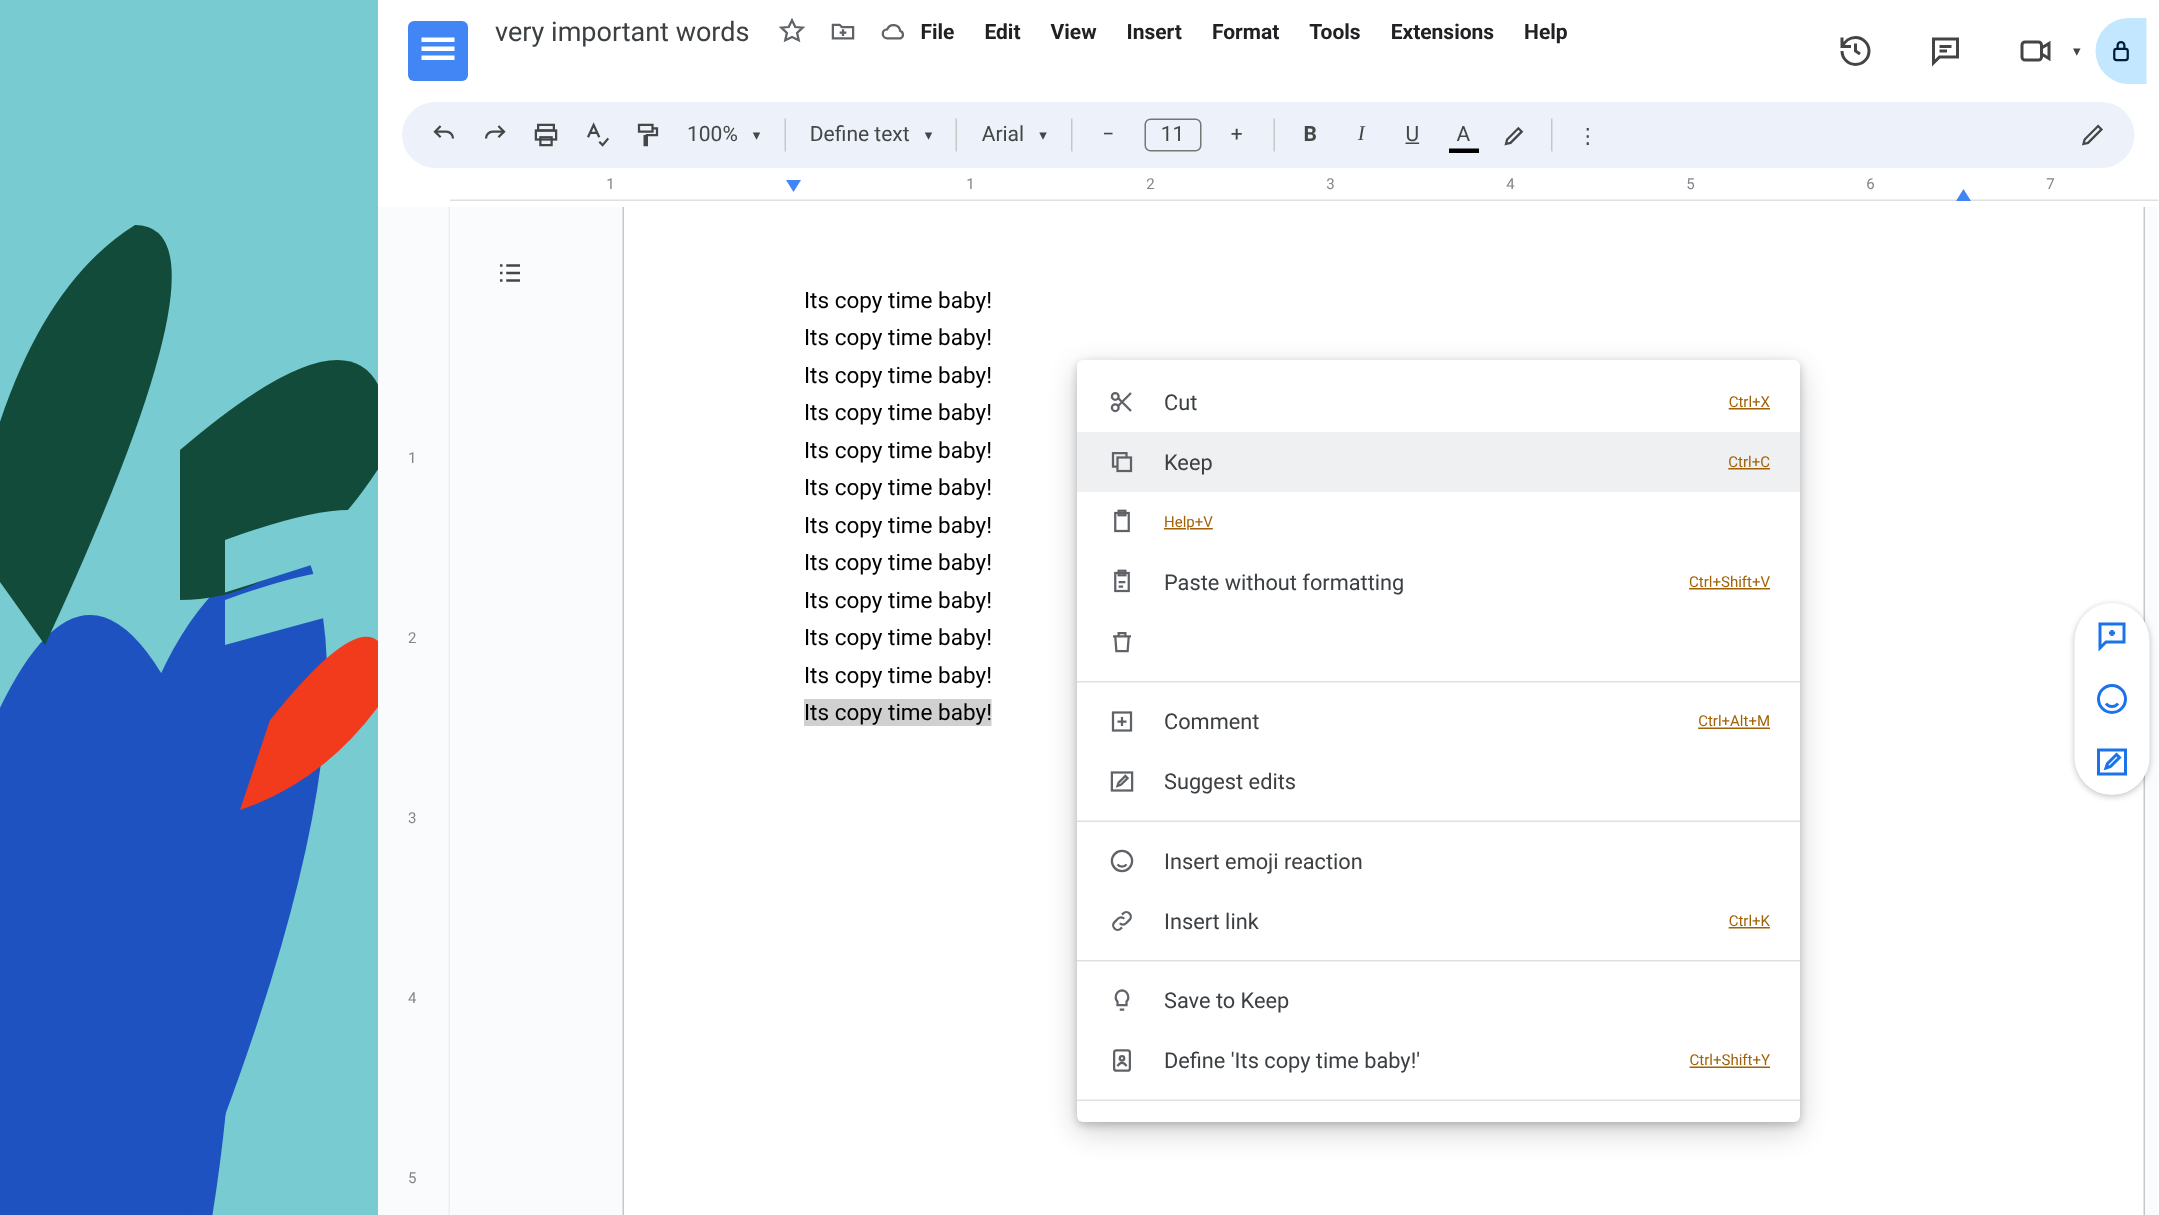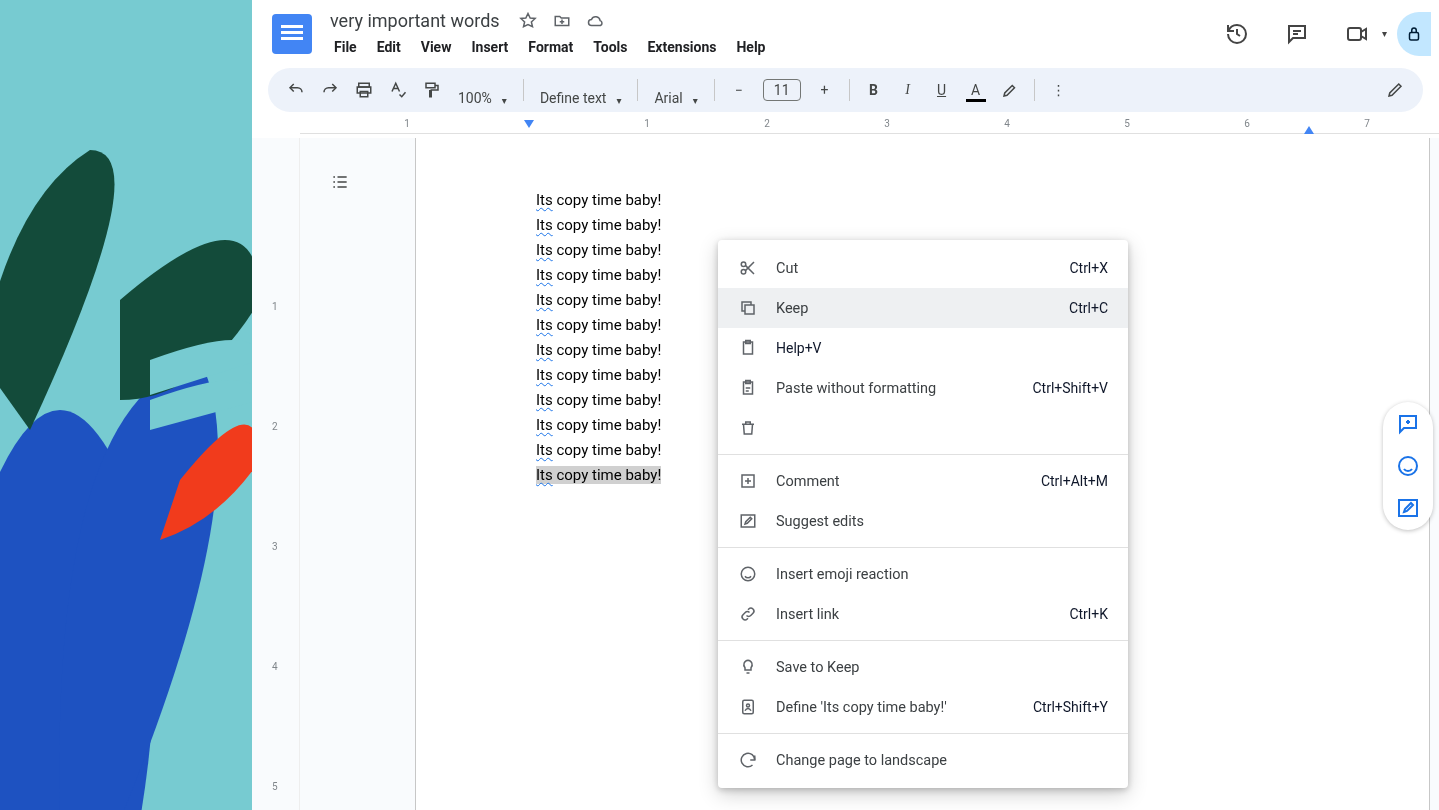--- a/index.html
+++ b/index.html
@@ -5,65 +5,65 @@
   * { margin:0; padding:0; box-sizing:border-box; font-family:"Google Sans",Roboto,Arial,sans-serif; }
   body { width:1439px; height:810px; overflow:hidden; background:#fff; position:relative; }
   .viewport { display:flex; width:100%; height:100%; }
   .wallpaper { width:252px; height:100%; background:#77CBD1; position:relative; overflow:hidden; flex:none; }
   .wallpaper svg { position:absolute; bottom:0; left:0; }
   .app { flex:1; display:flex; flex-direction:column; background:#fff; }
   
   .header { display:flex; align-items:flex-start; padding:8px 0 0 0; height:68px; }
   .doc-icon { width:40px; height:40px; background:#4285F4; border-radius:4px; margin:6px 14px 0 20px; flex:none; position:relative; }
   .doc-icon::before { content:""; position:absolute; left:9px; top:11px; width:22px; height:3px; background:#fff; box-shadow:0 6px 0 #fff,0 12px 0 #fff; }
-  .title-block { flex:1; display:flex; flex-direction:column; }
+  .title-block { flex:1; display:flex; }
   .title-row { display:flex; align-items:center; gap:14px; }
   .doc-title { font-size:18px; color:#3c4043; padding:2px 4px; }
   .title-icon { width:20px; height:20px; color:#5f6368; display:flex; align-items:center; justify-content:center; cursor:pointer; }
   .menubar { display:flex; gap:4px; margin-top:2px;font-weight:bold; }
   .menu-item { font-size:14px; color:#202124; padding:4px 8px; border-radius:4px; cursor:pointer; }
   .header-right { display:flex; align-items:center; gap:20px; padding:4px 8px 0 0; }
   .hbtn { width:40px; height:40px; border-radius:20px; display:flex; align-items:center; justify-content:center; color:#444; cursor:pointer; }
   .hbtn.video { position:relative; }
   .hbtn.video::after { content:"▾"; font-size:10px; position:absolute; right:-10px; top:14px; color:#444; }
   .share-crop { width:34px; height:44px; background:#C2E7FF; border-radius:22px 0 0 22px; display:flex; align-items:center; justify-content:center; color:#001d35; }
   
   .toolbar-wrap { padding:0 16px; }
   .toolbar { background:#EDF2FA; border-radius:24px; height:44px; display:flex; align-items:center; padding:0 12px; gap:2px; font-size:14px; color:#444746; }
   .tb { width:32px; height:32px; border-radius:4px; display:flex; align-items:center; justify-content:center; cursor:pointer; color:#444746; }
   .sep { width:1px; height:22px; background:#c7c7c7; margin:0 6px; }
-  .dd { display:flex; align-items:flex-end; gap:10px; padding:0 8px; height:32px; border-radius:4px; cursor:pointer; }
+  .dd { display:flex; align-items:center; gap:10px; padding:0 8px; height:32px; border-radius:4px; cursor:pointer; }
   .dd::after { content:"▾"; font-size:10px; color:#444746; }
   .fs-box { border:1px solid #747775; border-radius:4px; padding:2px 10px; font-size:14px; margin:0 6px; min-width:30px; text-align:center; }
   .color-underline { position:relative; }
   .color-underline::after { content:""; position:absolute; left:6px; right:6px; bottom:4px; height:3px; background:#000; }
   .toolbar-spacer { flex:1; }
   
   .ruler-row { display:flex; height:20px; margin-top:6px; }
   .ruler-gutter { width:48px; }
   .ruler { flex:1; height:16px; position:relative; background:#fff; border-bottom:1px solid #e0e0e0; font-size:10px; color:#80868b; }
   .ruler .num { position:absolute; top:0; transform:translateX(-50%); }
   .ruler .down-marker { position:absolute; top:2px; width:0; height:0; border-left:5px solid transparent; border-right:5px solid transparent; border-top:8px solid #4285F4; }
   .ruler .up-marker { position:absolute; bottom:-1px; width:0; height:0; border-left:5px solid transparent; border-right:5px solid transparent; border-bottom:8px solid #4285F4; }
   
   .workspace { flex:1; display:flex; background:#F9FBFD; overflow:hidden; }
   .vruler { width:48px; position:relative; background:#F9FBFD; font-size:10px; color:#80868b; border-right:1px solid #eee; }
   .vruler .vnum { position:absolute; left:20px; transform:translateY(-50%); }
   .canvas { flex:1; position:relative; }
   .outline-btn { position:absolute; left:24px; top:28px; width:32px; height:32px; border-radius:6px; display:flex; align-items:center; justify-content:center; color:#444746; cursor:pointer; }
   .page { position:absolute; left:115px; top:0; width:1015px; min-height:1200px; background:#fff; border:1px solid #c7c7c7; border-top:none; padding:50px 120px; font-family:Arial,sans-serif; font-size:15px; color:#000; line-height:25px; }
-  .spellerr { text-decoration:underline; text-decoration-style:wavy; text-decoration-color:#1a73e8; text-decoration-thickness:1px; text-underline-offset:2px; }
+  .spellerr { text-decoration-style:wavy; text-decoration-color:#1a73e8; text-decoration-thickness:1px; text-underline-offset:2px; }
   .sel { background:#d0d0d0; }
   
-  .ctx { position:absolute; left:718px; top:240px; width:410px; background:#fff; border-radius:4px; box-shadow:0 2px 6px rgba(0,0,0,.2),0 6px 20px rgba(0,0,0,.19); padding:8px 0; font-size:14.5px; color:#3c4043; z-index:50; }
+  .ctx { position:absolute; left:718px; top:240px; width:482px; background:#fff; border-radius:4px; box-shadow:0 2px 6px rgba(0,0,0,.2),0 6px 20px rgba(0,0,0,.19); padding:8px 0; font-size:14.5px; color:#3c4043; z-index:50; }
   .ctx-row { display:flex; align-items:center; height:40px; padding:0 20px; gap:18px; cursor:pointer; }
   .ctx-row:hover,.ctx-row.hover { background:#eef0f2; }
   .ctx-ico { width:20px; display:flex; justify-content:center; color:#5f6368; }
   .ctx-label { flex:1; }
-  .ctx-accel { color:#0f172a; font-size:14px; }
+  .ctx-accel { color:#a16207; font-size:10px;text-decoration:underline; }
   .ctx-sep { height:1px; background:#e0e0e0; margin:6px 0; }
   
   .float-pills { position:absolute; right:6px; top:402px; width:50px; background:#fff; border-radius:25px; box-shadow:0 1px 4px rgba(0,0,0,.25); display:flex; flex-direction:column; align-items:center; padding:10px 0; gap:18px; }
   .pill { color:#1a73e8; cursor:pointer; }
   svg { display:block; }
 </style>
 </head>
 <body>
 
 <div class="viewport">
@@ -365,29 +365,20 @@
         <svg width="18" height="18" viewBox="0 0 24 24" fill="none" stroke="currentColor" stroke-width="2">
           <rect x="5" y="3" width="14" height="18" rx="2"></rect>
           <circle cx="12" cy="10" r="2"></circle>
           <path d="M8 17c1-2 3-3 4-3s3 1 4 3"></path>
         </svg>
       </span>
       <span class="ctx-label">Define 'Its copy time baby!'</span>
       <span class="ctx-accel">Ctrl+Shift+Y</span>
     </div>
     <div class="ctx-sep"></div>
-    <div class="ctx-row">
-      <span class="ctx-ico">
-        <svg width="18" height="18" viewBox="0 0 24 24" fill="none" stroke="currentColor" stroke-width="2">
-          <path d="M21 12a9 9 0 10-3 6.7"></path>
-          <path d="M21 6v6h-6"></path>
-        </svg>
-      </span>
-      <span class="ctx-label">Change page to landscape</span>
-    </div>
   </div>
 
 <div class="float-pills">
   <span class="pill">
       <svg width="24" height="24" viewBox="0 0 24 24" fill="none" stroke="currentColor" stroke-width="2">
         <path d="M4 4h16v12H8l-4 4z"></path>
         <path d="M12 8v4m-2-2h4"></path>
       </svg>
     </span>
   <span class="pill">

